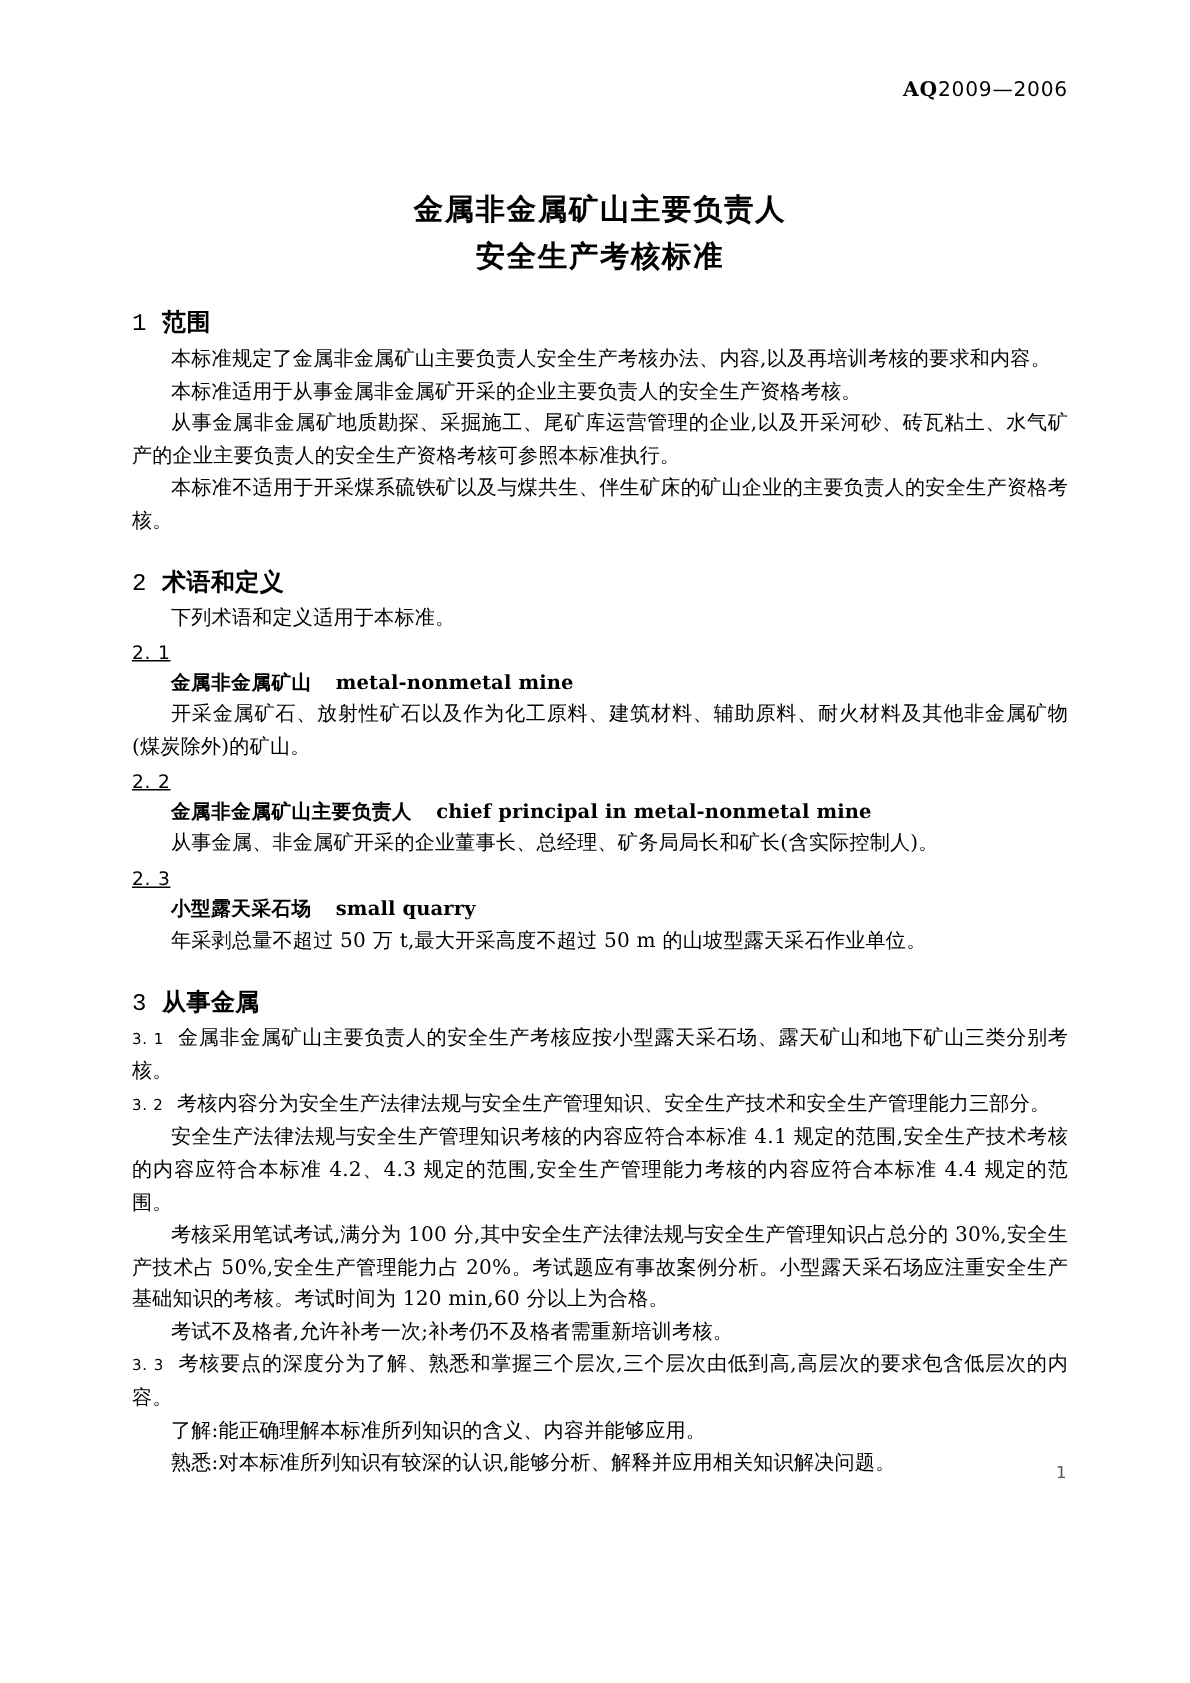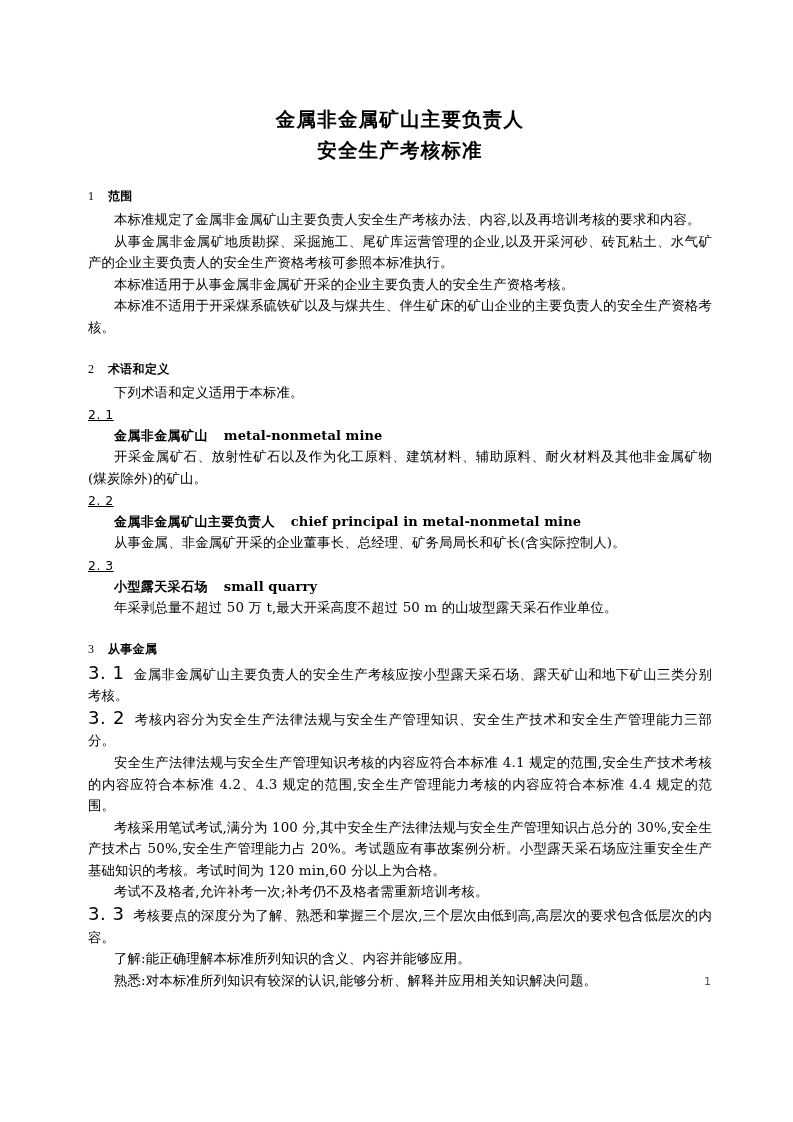--- a/index.html
+++ b/index.html
@@ -53,23 +53,23 @@
     font-size: 19.5px;
     line-height: 31px;
     letter-spacing: 1.2px;
   }
   .title-line {
     white-space: nowrap;
   }
 
   
   .h1clause {
-    font-family: Liberation Serif, serif;
-    font-weight: bold;
-    font-size: 12px;
+    font-family: Liberation Mono, monospace;
+    font-weight: bold;
+    font-size: 16px;
     letter-spacing: 0.3px;
     margin-top: 21px;
     margin-bottom: 3px;
     line-height: 19px;
   }
   .h1clause .cnum {
     display: inline-block;
     min-width: 20px;
     font-weight: normal;
   }
@@ -116,52 +116,55 @@
     letter-spacing: 0.15px;
   }
   p.ind {
     text-indent: 26px;
   }
   p.hang {
     text-indent: 0;
   }
   .clause-inline {
     font-family: "DejaVu Sans", "Liberation Sans", sans-serif;
-    font-size: 18px;
+    font-size: 10px;
     letter-spacing: 0.5px;
   }
 
   .page-number {
     position: absolute;
     right: 82px;
     top: 975px;
     font-family: "DejaVu Sans", "Liberation Sans", sans-serif;
     font-size: 11px;
     color: #555555;
   }
 </style>
 </head>
 <body>
 
 <div class="page">
 
   <div class="content">
 
+    <div class="doc-header">
+      <span class="prefix">AQ</span><span class="num">2009—2006</span>
+    </div>
 
     <div class="title-block">
       <div class="title-line">金属非金属矿山主要负责人</div>
       <div class="title-line">安全生产考核标准</div>
     </div>
 
     <div class="h1clause">
       <span class="cnum">1</span><span>范围</span>
     </div>
     <p class="body ind">本标准规定了金属非金属矿山主要负责人安全生产考核办法、内容,以及再培训考核的要求和内容。</p>
+    <p class="body ind">本标准适用于从事金属非金属矿开采的企业主要负责人的安全生产资格考核。</p>
     <p class="body ind">从事金属非金属矿地质勘探、采掘施工、尾矿库运营管理的企业,以及开采河砂、砖瓦粘土、水气矿产的企业主要负责人的安全生产资格考核可参照本标准执行。</p>
-    <p class="body ind">本标准适用于从事金属非金属矿开采的企业主要负责人的安全生产资格考核。</p>
     <p class="body ind">本标准不适用于开采煤系硫铁矿以及与煤共生、伴生矿床的矿山企业的主要负责人的安全生产资格考核。</p>
 
     <div class="h1clause">
       <span class="cnum">2</span><span>术语和定义</span>
     </div>
     <p class="body ind">下列术语和定义适用于本标准。</p>
 
     <div class="subnum">2. 1</div>
     <div class="term">
       <span class="cn">金属非金属矿山</span><span class="en">metal-nonmetal mine</span>

